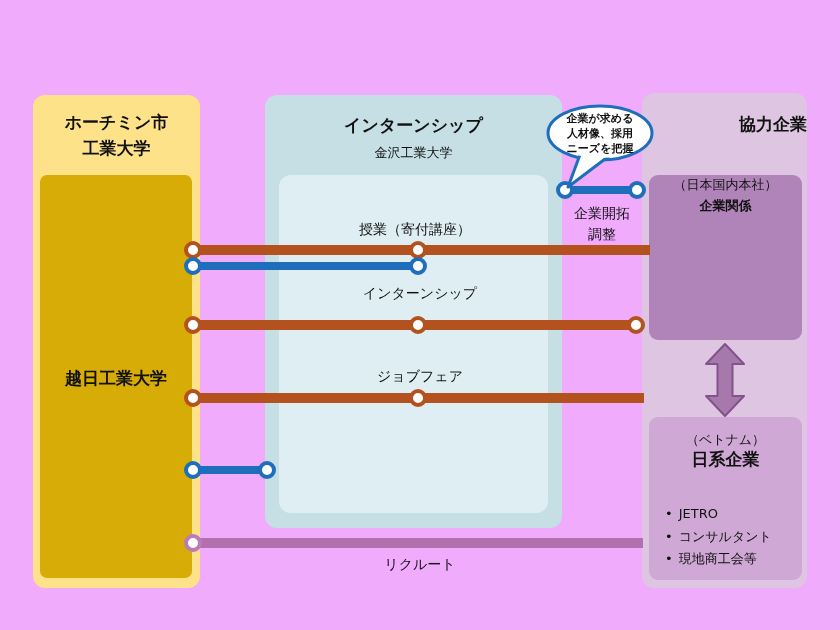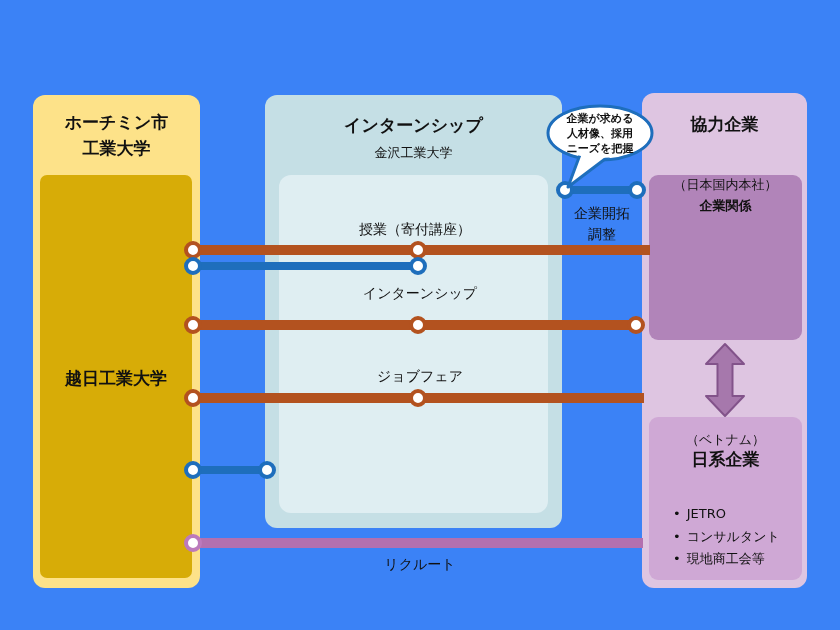--- a/index.html
+++ b/index.html
@@ -1,45 +1,45 @@
 <!DOCTYPE html>
 <html><head>
 <meta charset="utf-8">
 <style>
   html,body{margin:0;padding:0;background:#ffffff;}
   .stage{
-    position:relative;width:840px;height:630px;background:#3b82f6;overflow:hidden;
+    position:relative;width:840px;height:630px;background:#f0abfc;overflow:hidden;
     font-family:"DejaVu Sans","Liberation Sans",sans-serif;color:#111;
   }
   .box{position:absolute;box-sizing:border-box;}
   
   .left-outer{left:33px;top:95px;width:167px;height:493px;background:#fde289;border-radius:12px;z-index:1;}
   .left-title{position:absolute;left:0;top:14px;width:100%;text-align:center;font-size:17px;font-weight:bold;line-height:26px;}
   .left-inner{left:40px;top:175px;width:152px;height:403px;background:#d7ac07;border-radius:7px;z-index:1;}
   .left-univ{position:absolute;left:0;top:192px;width:100%;text-align:center;font-size:17px;font-weight:bold;}
   
   .mid-outer{left:265px;top:95px;width:297px;height:433px;background:#c5dfe5;border-radius:12px;z-index:1;}
   .mid-title{position:absolute;left:0;top:19px;width:100%;text-align:center;font-size:17px;font-weight:bold;}
   .mid-sub{position:absolute;left:0;top:49px;width:100%;text-align:center;font-size:13px;}
   .mid-inner{left:279px;top:175px;width:269px;height:338px;background:#dfeef2;border-radius:12px;z-index:1;}
   .program-box{left:283px;top:439px;width:276px;height:68px;background:#1070bd;border:2px solid #ffffff;
     border-radius:9px;z-index:2;display:flex;flex-direction:column;justify-content:center;align-items:center;}
   .program-box div{color:#ffffff;font-size:12.5px;font-weight:600;line-height:16.5px;white-space:nowrap;}
   
   .right-outer{left:642px;top:93px;width:165px;height:495px;background:#dec5e1;border-radius:12px;z-index:1;}
-  .right-title{position:absolute;left:0;top:20px;width:100%;text-align:center;font-size:17px;font-weight:bold;}
+  .right-title{position:absolute;left:0;top:20px;width:100%;text-align:right;font-size:17px;font-weight:bold;}
   .hq-box{left:649px;top:175px;width:153px;height:165px;background:#b184b9;border-radius:9px;z-index:1;
     display:flex;flex-direction:column;align-items:center;}
   .hq-box .sub{font-size:13px;line-height:19px;}
   .hq-box .ttl{font-size:13px;font-weight:bold;line-height:23px;}
   .vn-box{left:649px;top:417px;width:153px;height:163px;background:#cfa8d5;border-radius:9px;z-index:1;
     padding-top:14px;text-align:center;}
   .vn-box .sub{font-size:13px;line-height:17px;}
   .vn-box .ttl{font-size:17px;font-weight:bold;line-height:23px;}
-  .vn-bullets{margin-top:32px;text-align:left;padding-left:24px;}
+  .vn-bullets{margin-top:32px;text-align:left;padding-left:16px;}
   .vn-bullets .row{font-size:13px;line-height:22.5px;white-space:nowrap;}
   .vn-bullets .glyph{margin-right:6px;}
   
   .hline{position:absolute;z-index:2;}
   .line-brown{background:#b3521f;height:10px;}
   .line-blue{background:#1e6ebc;height:8px;}
   .line-purple{background:#b370af;height:10px;}
   
   .dot{position:absolute;width:10px;height:10px;border-radius:50%;background:#ffffff;z-index:3;border:4px solid #000;}
   .dot.brown{border-color:#b3521f;}

